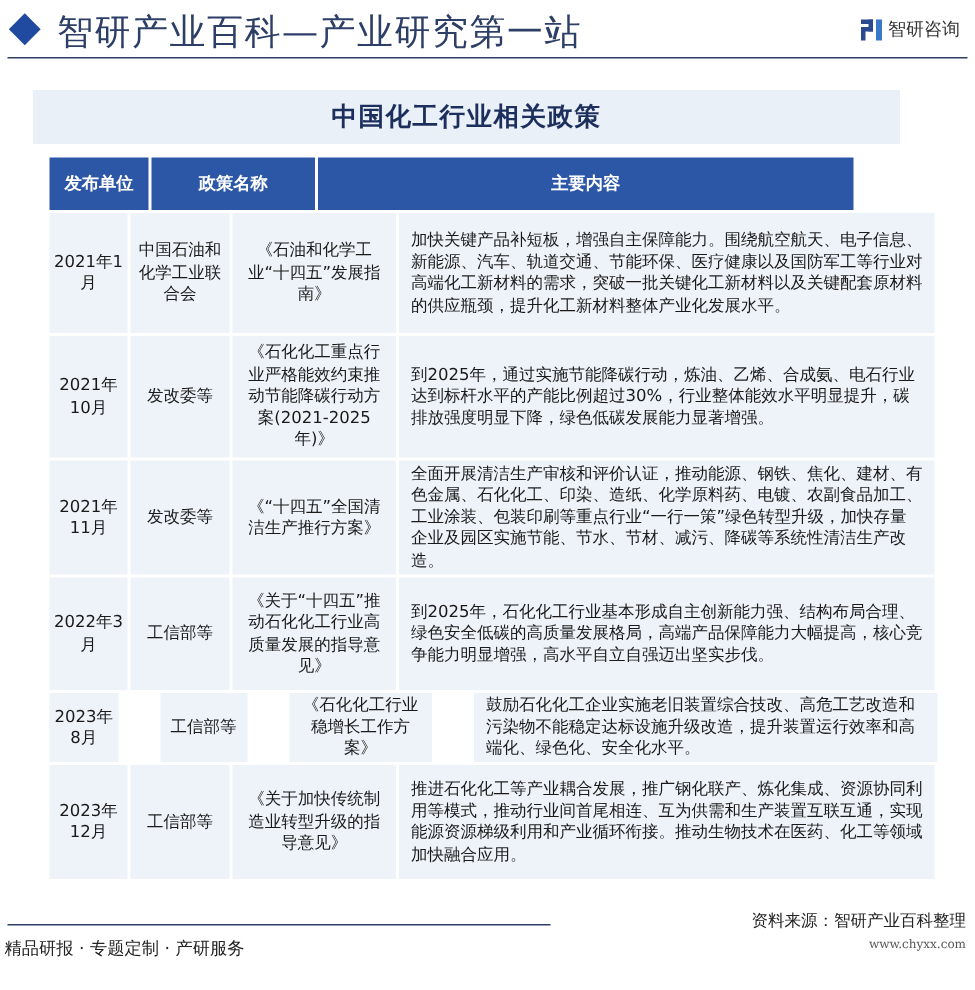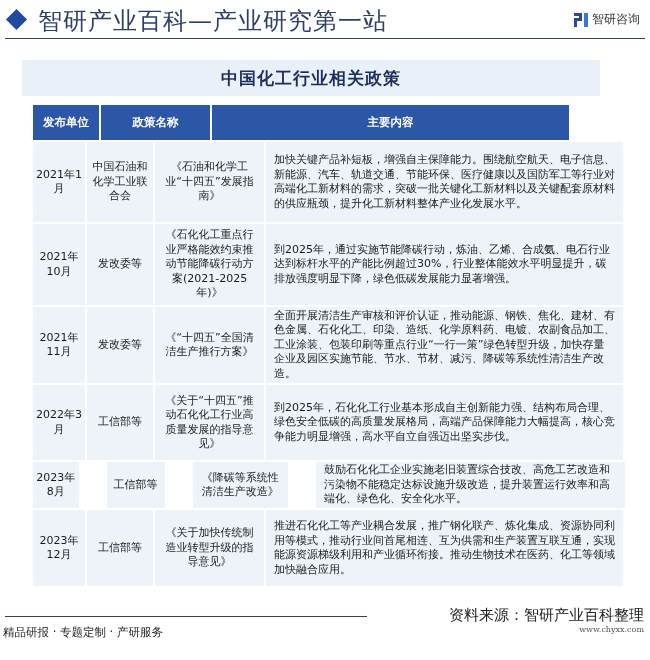--- a/index.html
+++ b/index.html
@@ -37,21 +37,21 @@
   .c4 { width: 357px; padding: 0 8px; text-align: left; }
   .row.r0 { height: 80px; }
   .row.r1 { height: 81px; }
   .row.r2 { height: 76px; }
   .row.r3 { height: 75px; }
   .row.r4 { height: 46px; gap: 28px; }
   .row.r5 { height: 76px; }
 
   .bottom-line { position: absolute; left: 5px; top: 616px; width: 362px; height: 1px; background: #2d3f67; }
   .tagline { position: absolute; left: 3px; top: 625px; font-size: 11.5px; color: #222; }
-  .source { position: absolute; right: 6px; top: 606px; font-size: 15px; color: #222; }
+  .source { position: absolute; right: 6px; top: 606px; font-size: 11px; color: #222; }
   .url { position: absolute; right: 6px; top: 625px; font-family: "DejaVu Serif", serif; font-size: 8px; color: #555; }
 </style>
 </head>
 <body>
 
 <div class="topbar">
   <div class="diamond-wrap">
     <div class="diamond d1"></div>
       <div class="diamond d2"></div>
   </div>
@@ -100,21 +100,21 @@
   </div>
   <div class="row r3">
     <div class="cell c1">2022年3月</div>
     <div class="cell c2">工信部等</div>
     <div class="cell c3">《关于“十四五”推动石化化工行业高质量发展的指导意见》</div>
     <div class="cell c4">到2025年，石化化工行业基本形成自主创新能力强、结构布局合理、绿色安全低碳的高质量发展格局，高端产品保障能力大幅提高，核心竞争能力明显增强，高水平自立自强迈出坚实步伐。</div>
   </div>
   <div class="row r4">
     <div class="cell c1">2023年8月</div>
     <div class="cell c2">工信部等</div>
-    <div class="cell c3">《降碳等系统性清洁生产改造》</div>
+    <div class="cell c3">《石化化工行业稳增长工作方案》</div>
     <div class="cell c4">鼓励石化化工企业实施老旧装置综合技改、高危工艺改造和污染物不能稳定达标设施升级改造，提升装置运行效率和高端化、绿色化、安全化水平。</div>
   </div>
   <div class="row r5">
     <div class="cell c1">2023年12月</div>
     <div class="cell c2">工信部等</div>
     <div class="cell c3">《关于加快传统制造业转型升级的指导意见》</div>
     <div class="cell c4">推进石化化工等产业耦合发展，推广钢化联产、炼化集成、资源协同利用等模式，推动行业间首尾相连、互为供需和生产装置互联互通，实现能源资源梯级利用和产业循环衔接。推动生物技术在医药、化工等领域加快融合应用。</div>
   </div>
 </div>
 

